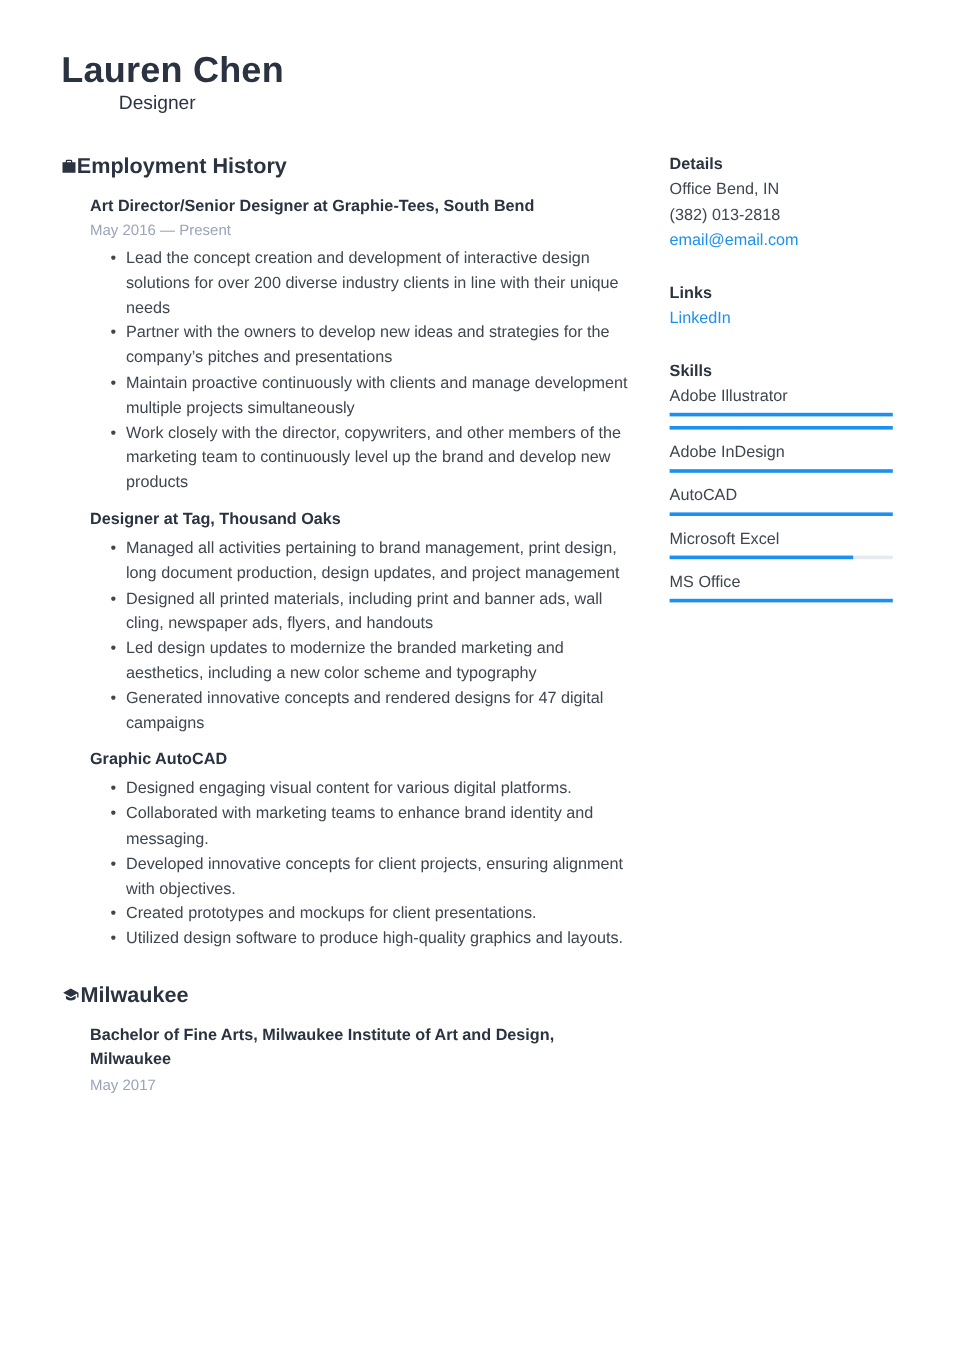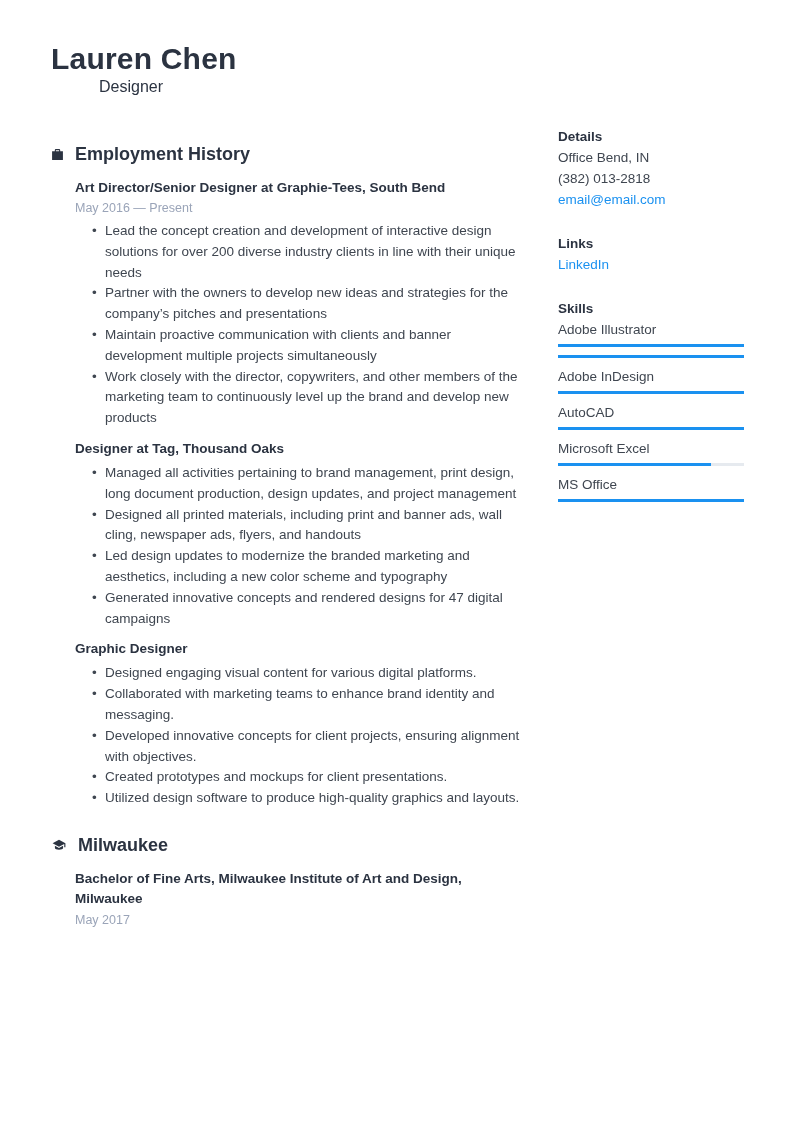--- a/index.html
+++ b/index.html
@@ -9,21 +9,21 @@
     overflow:hidden;
   }
   
   .name{font-size:30px;font-weight:700;color:var(--heading,#2b3341);line-height:34px;letter-spacing:.2px;}
   .role{font-size:16px;color:var(--heading,#2b3341);line-height:15px;margin-top:3px;margin-left:48px;}
   
   .main{display:flex;margin-top:32px;}
   .left{flex:0 0 474px;width:474px;}
   .right{flex:0 0 191px;width:191px;margin-left:33px;}
   
-  .sec-head{display:flex;align-items:center;gap:11px;margin-top:16px;}
+  .sec-head{display:flex;align-items:center;}
   .sec-head svg{flex:0 0 auto;display:block;}
   .sec-title{font-size:18px;font-weight:700;color:var(--heading,#2b3341);line-height:24px;}
   .sec-body{padding-left:24px;margin-top:12px;}
   .section-edu{margin-top:24px;}
   
   .job{margin-bottom:10px;}
   .job:last-child{margin-bottom:0;}
   .job-title{font-size:13.5px;font-weight:700;color:var(--heading,#2b3341);line-height:20px;}
   .job-period{font-size:12.5px;color:var(--muted,#9aa4b8);line-height:17px;margin-top:2px;}
   ul.bullets{list-style:none;margin:4px 0 0 0;padding:0 0 0 30px;}
@@ -63,35 +63,35 @@
           </svg>
           <span class="sec-title">Employment History</span>
         </div>
         <div class="sec-body" id="jobs">
             <div class="job">
               <div class="job-title">Art Director/Senior Designer at Graphie-Tees, South Bend</div>
               <div class="job-period">May 2016 — Present</div>
               <ul class="bullets">
                 <li>Lead the concept creation and development of interactive design solutions for over 200 diverse industry clients in line with their unique needs</li>
                 <li>Partner with the owners to develop new ideas and strategies for the company’s pitches and presentations</li>
-                <li>Maintain proactive communication with clients and banner development multiple projects simultaneously</li>
+                <li>Maintain proactive continuously with clients and manage development multiple projects simultaneously</li>
                 <li>Work closely with the director, copywriters, and other members of the marketing team to continuously level up the brand and develop new products</li>
               </ul>
             </div>
             <div class="job">
               <div class="job-title">Designer at Tag, Thousand Oaks</div>
               <ul class="bullets">
                 <li>Managed all activities pertaining to brand management, print design, long document production, design updates, and project management</li>
                 <li>Designed all printed materials, including print and banner ads, wall cling, newspaper ads, flyers, and handouts</li>
                 <li>Led design updates to modernize the branded marketing and aesthetics, including a new color scheme and typography</li>
                 <li>Generated innovative concepts and rendered designs for 47 digital campaigns</li>
               </ul>
             </div>
             <div class="job">
-              <div class="job-title">Graphic Designer</div>
+              <div class="job-title">Graphic AutoCAD</div>
               <ul class="bullets">
                 <li>Designed engaging visual content for various digital platforms.</li>
                 <li>Collaborated with marketing teams to enhance brand identity and messaging.</li>
                 <li>Developed innovative concepts for client projects, ensuring alignment with objectives.</li>
                 <li>Created prototypes and mockups for client presentations.</li>
                 <li>Utilized design software to produce high-quality graphics and layouts.</li>
               </ul>
             </div>
           </div>
       </div>

